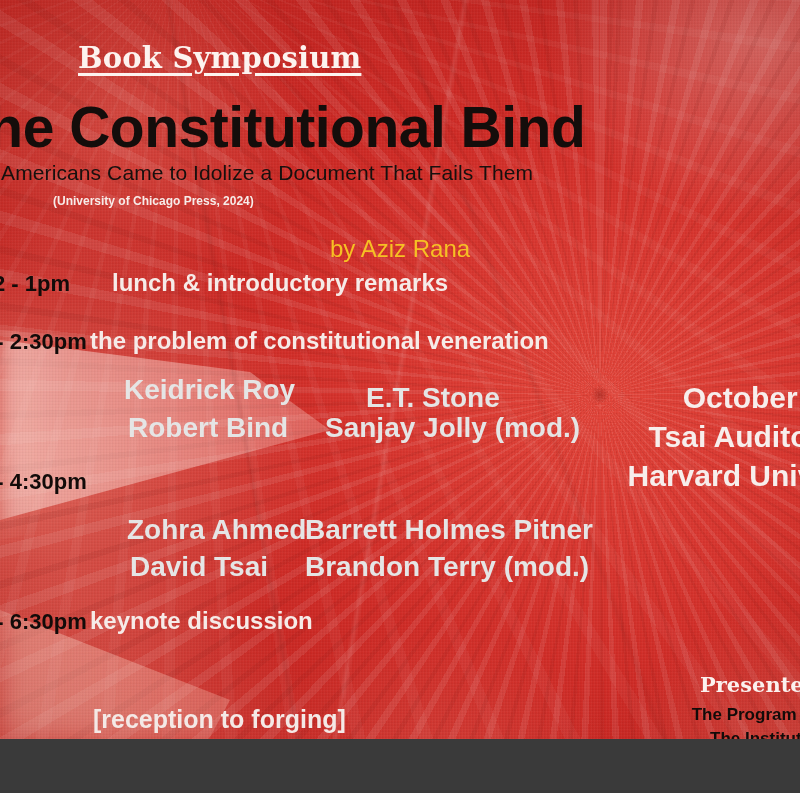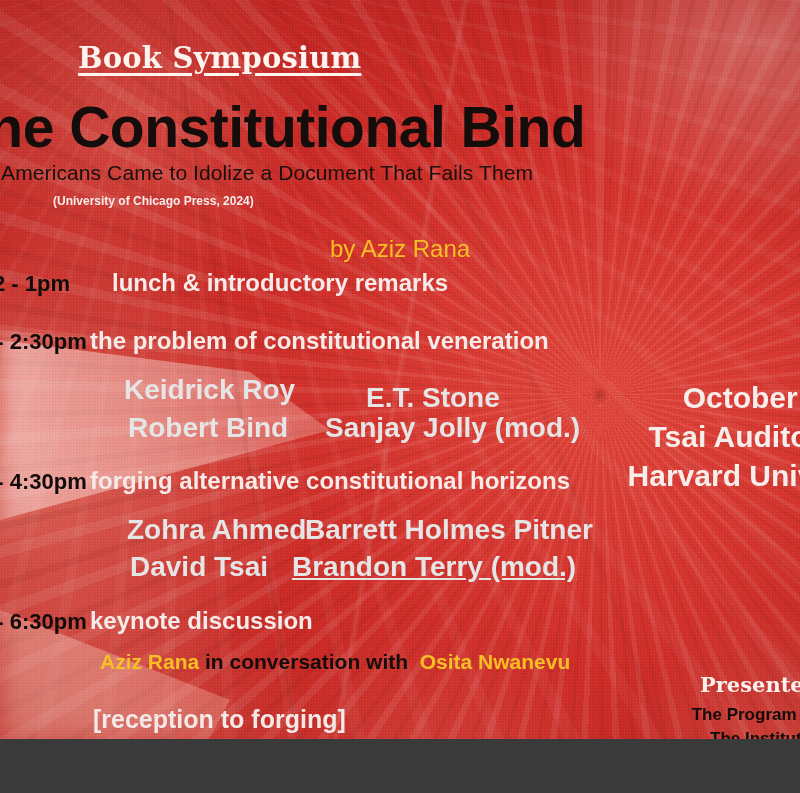--- a/index.html
+++ b/index.html
@@ -268,32 +268,28 @@
       <div class="slot-title" style="top:269px;margin-left:22px;">lunch &amp; introductory remarks</div>
 
       <div class="slot-time" style="left:-22px; top:329px; width:92px;">1 - 2:30pm</div>
       <div class="slot-title" style="top:327px;">the problem of constitutional veneration</div>
       <div class="person" style="left:124px; top:374px;">Keidrick Roy</div>
       <div class="person" style="left:366px; top:382px;">E.T. Stone</div>
       <div class="person" style="left:128px; top:412px;">Robert Bind</div>
       <div class="person" style="left:316px; top:412px;margin-left:9px;">Sanjay Jolly (mod.)</div>
 
       <div class="slot-time" style="left:-22px; top:469px; width:92px;">3 - 4:30pm</div>
-      <div class="slot-title" style="top:467px;">forging alternative constitutional horizons</div>
       <div class="person" style="left:305px; top:514px;">Barrett Holmes Pitner</div>
       <div class="person" style="left:127px; top:514px;">Zohra Ahmed</div>
       <div class="person" style="left:130px; top:551px;">David Tsai</div>
-      <div class="person" style="left:292px; top:551px;text-decoration:underline;">Brandon Terry (mod.)</div>
+      <div class="person" style="left:305px; top:551px;">Brandon Terry (mod.)</div>
 
       <div class="slot-time" style="left:-22px; top:609px; width:92px;">5 - 6:30pm</div>
       <div class="slot-title" style="top:607px;">keynote discussion</div>
 
-      <div class="convo-line">
-        <span class="nm">Aziz Rana</span><span class="mid">&nbsp;</span><span class="mid">in conversation with</span><span class="mid">&nbsp;&nbsp;</span><span class="nm">Osita Nwanevu</span>
-      </div>
 
       <div class="reception">[reception to forging]</div>
     </div>
 
     <div class="venue">
       <div>October 25</div>
       <div>Tsai Auditorium</div>
       <div>Harvard University</div>
     </div>
 

